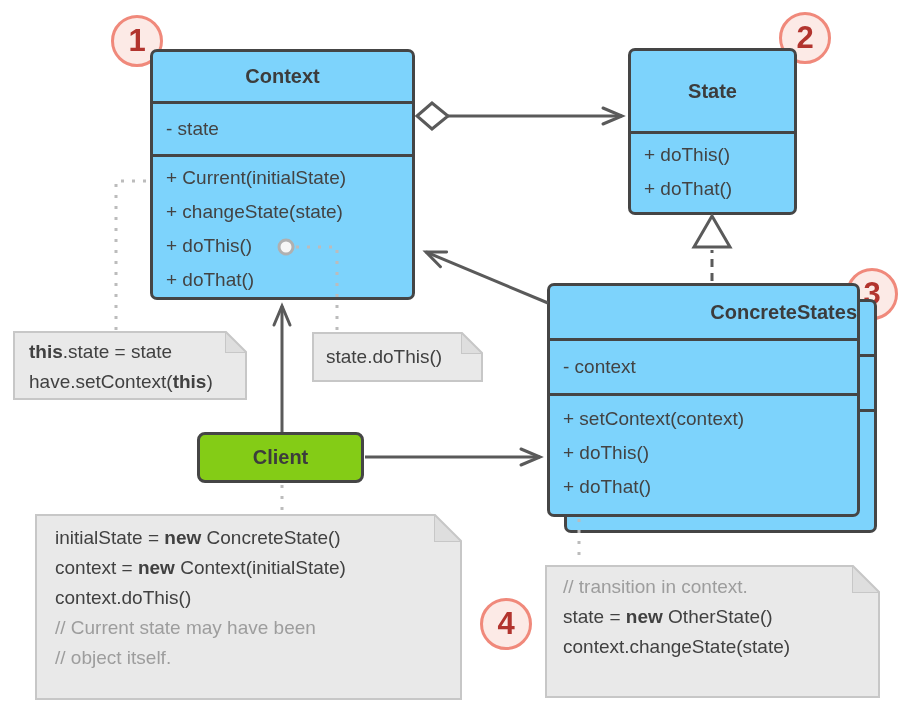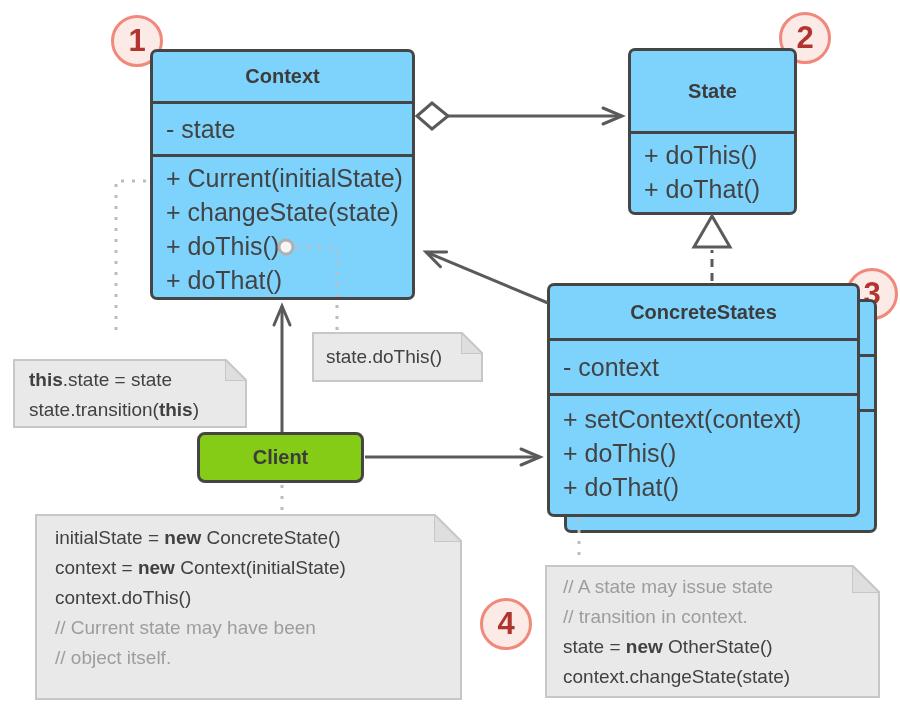--- a/index.html
+++ b/index.html
@@ -20,38 +20,38 @@
     z-index:2;box-sizing:border-box;
   }
   .uml-title{
     font-weight:bold;font-size:20px;color:#3c3c3c;text-align:center;
     display:flex;flex-direction:column;justify-content:center;box-sizing:border-box;
   }
   .stereotype{font-weight:normal;font-size:18px;color:#3c3c3c;line-height:24px;}
   .cls-name{line-height:27px;}
   .uml-section{border-top:3px solid #454545;box-sizing:border-box;overflow:hidden;}
   .attrs{display:flex;flex-direction:column;justify-content:center;}
-  .member{font-size:25px;color:#434343;line-height:34px;padding-left:13px;white-space:nowrap;}
+  .member{font-size:19px;color:#434343;line-height:34px;padding-left:13px;white-space:nowrap;}
   .client-box{
     position:absolute;background:#84cc16;border:3px solid #454545;border-radius:8px;
     display:flex;align-items:center;justify-content:center;
     font-weight:bold;font-size:20px;color:#3c3c3c;z-index:2;box-sizing:border-box;
   }
   
   .connectors{position:absolute;left:0;top:0;z-index:3;pointer-events:none;}
   
   .note{
     position:absolute;background:#e9e9e9;border:2px solid #c7c7c7;
     z-index:4;box-sizing:border-box;
   }
   .note-line{font-size:19px;color:#414141;white-space:nowrap;line-height:30px;}
   .note-line .b{font-weight:bold;}
   .note-line.comment{color:#9d9d9d;}
   .fold{position:absolute;top:-2px;right:-2px;}
-  .note-a{left:13px;top:331px;width:234px;height:69px;padding:4px 14px;margin-top:28px;}
+  .note-a{left:13px;top:331px;width:234px;height:69px;padding:4px 14px;}
   .note-b{left:312px;top:332px;width:171px;height:50px;display:flex;align-items:center;padding-left:12px;}
   .note-c{left:35px;top:514px;width:427px;height:186px;padding:7px 18px;}
   .note-d{left:545px;top:565px;width:335px;height:133px;padding:5px 16px;}
 </style>
 </head>
 <body>
 
 <div class="canvas">
 
   <div class="badge" style="left:111px;top:15px;">1</div>
@@ -84,21 +84,21 @@
       </div>
   </div>
 
   <div class="uml-class" style="left:564px;top:299px;width:313px;height:234px;">
     <div style="height:52px;"></div>
     <div class="uml-section" style="height:55px;"></div>
     <div class="uml-section" style="height:121px;"></div>
   </div>
 
   <div class="uml-class" style="left:547px;top:283px;width:313px;height:234px;">
-    <div class="uml-title" style="height:52px;">
+    <div class="uml-title" style="height:52px;align-items:flex-end;">
       <div class="cls-name">ConcreteStates</div>
     </div>
     <div class="uml-section attrs" style="height:55px;">
         <div class="member">- context</div>
       </div>
     <div class="uml-section" style="height:140px;padding-top:6px;">
         <div class="member">+ setContext(context)</div>
         <div class="member">+ doThis()</div>
         <div class="member">+ doThat()</div>
       </div>
@@ -133,21 +133,21 @@
     <line x1="282" y1="485" x2="282" y2="513" stroke="#bcbcbc" stroke-width="3" stroke-dasharray="3 8"></line>
     <line x1="579" y1="519" x2="579" y2="563" stroke="#bcbcbc" stroke-width="3" stroke-dasharray="3 8"></line>
   </svg>
 
   <div class="note note-a">
     <svg class="fold" width="22" height="22" viewBox="0 0 22 22">
       <polygon points="0,0 22,0 22,22" fill="#ffffff"></polygon>
       <polygon points="0,0 22,22 0,22" fill="#dedede" stroke="#c7c7c7" stroke-width="2"></polygon>
     </svg>
   <div class="note-line"><span></span><span class="b">this</span><span>.state = state</span></div>
-      <div class="note-line"><span>state.transition(</span><span class="b">this</span><span>)</span></div>
+      <div class="note-line"><span>have.setContext(</span><span class="b">this</span><span>)</span></div>
     </div>
 
   <div class="note note-b">
     <svg class="fold" width="22" height="22" viewBox="0 0 22 22">
       <polygon points="0,0 22,0 22,22" fill="#ffffff"></polygon>
       <polygon points="0,0 22,22 0,22" fill="#dedede" stroke="#c7c7c7" stroke-width="2"></polygon>
     </svg>
   <div class="note-line"><span>state.doThis()</span></div>
     </div>
 
@@ -161,19 +161,18 @@
       <div class="note-line"><span>context.doThis()</span></div>
       <div class="note-line comment"><span>// Current state may have been</span></div>
       <div class="note-line comment"><span>// object itself.</span></div>
     </div>
 
   <div class="note note-d">
     <svg class="fold" width="28" height="28" viewBox="0 0 28 28">
       <polygon points="0,0 28,0 28,28" fill="#ffffff"></polygon>
       <polygon points="0,0 28,28 0,28" fill="#dedede" stroke="#c7c7c7" stroke-width="2"></polygon>
     </svg>
-  <div class="note-line comment"><span>// A state may issue state</span></div>
       <div class="note-line comment"><span>// transition in context.</span></div>
       <div class="note-line"><span>state = </span><span class="b">new</span><span> OtherState()</span></div>
       <div class="note-line"><span>context.changeState(state)</span></div>
     </div>
 
 </div>
 
 </body></html>

